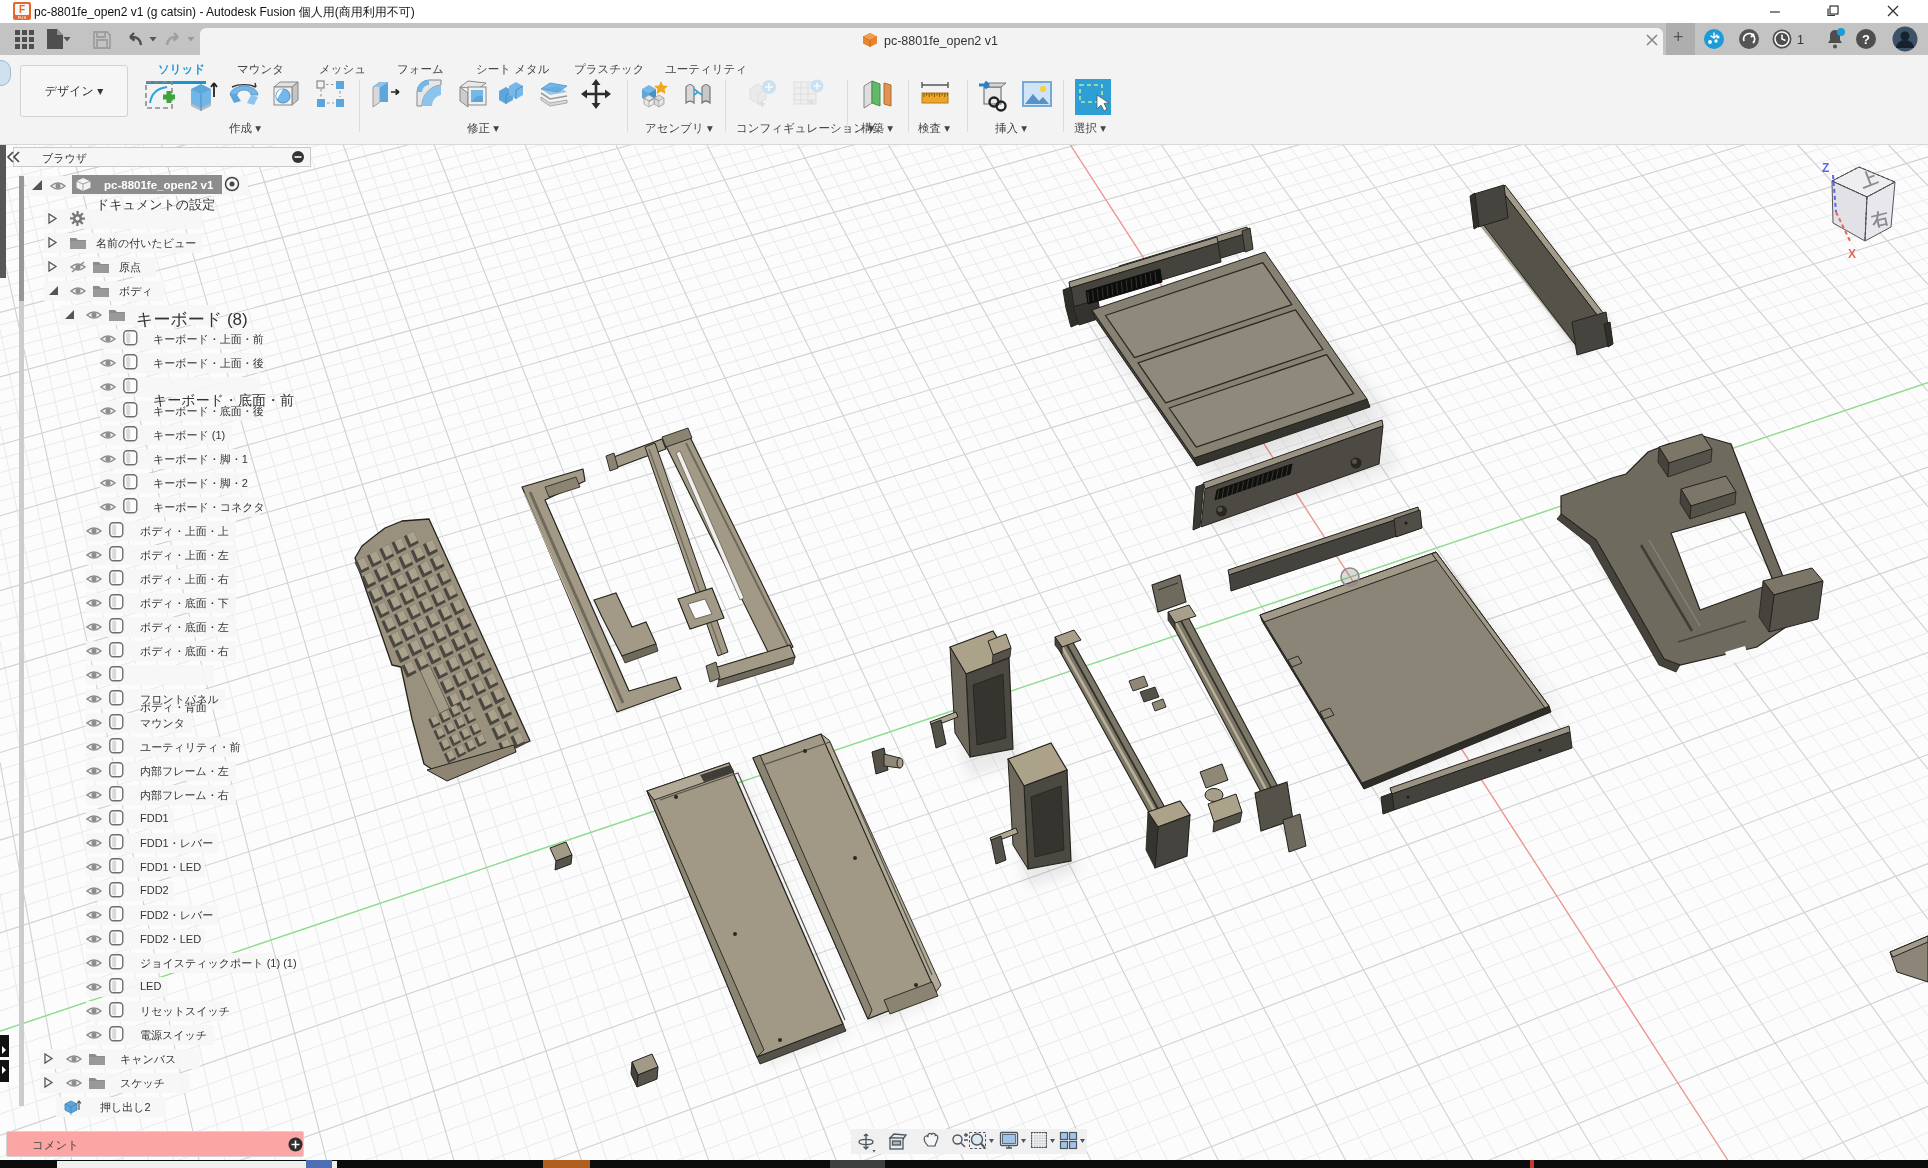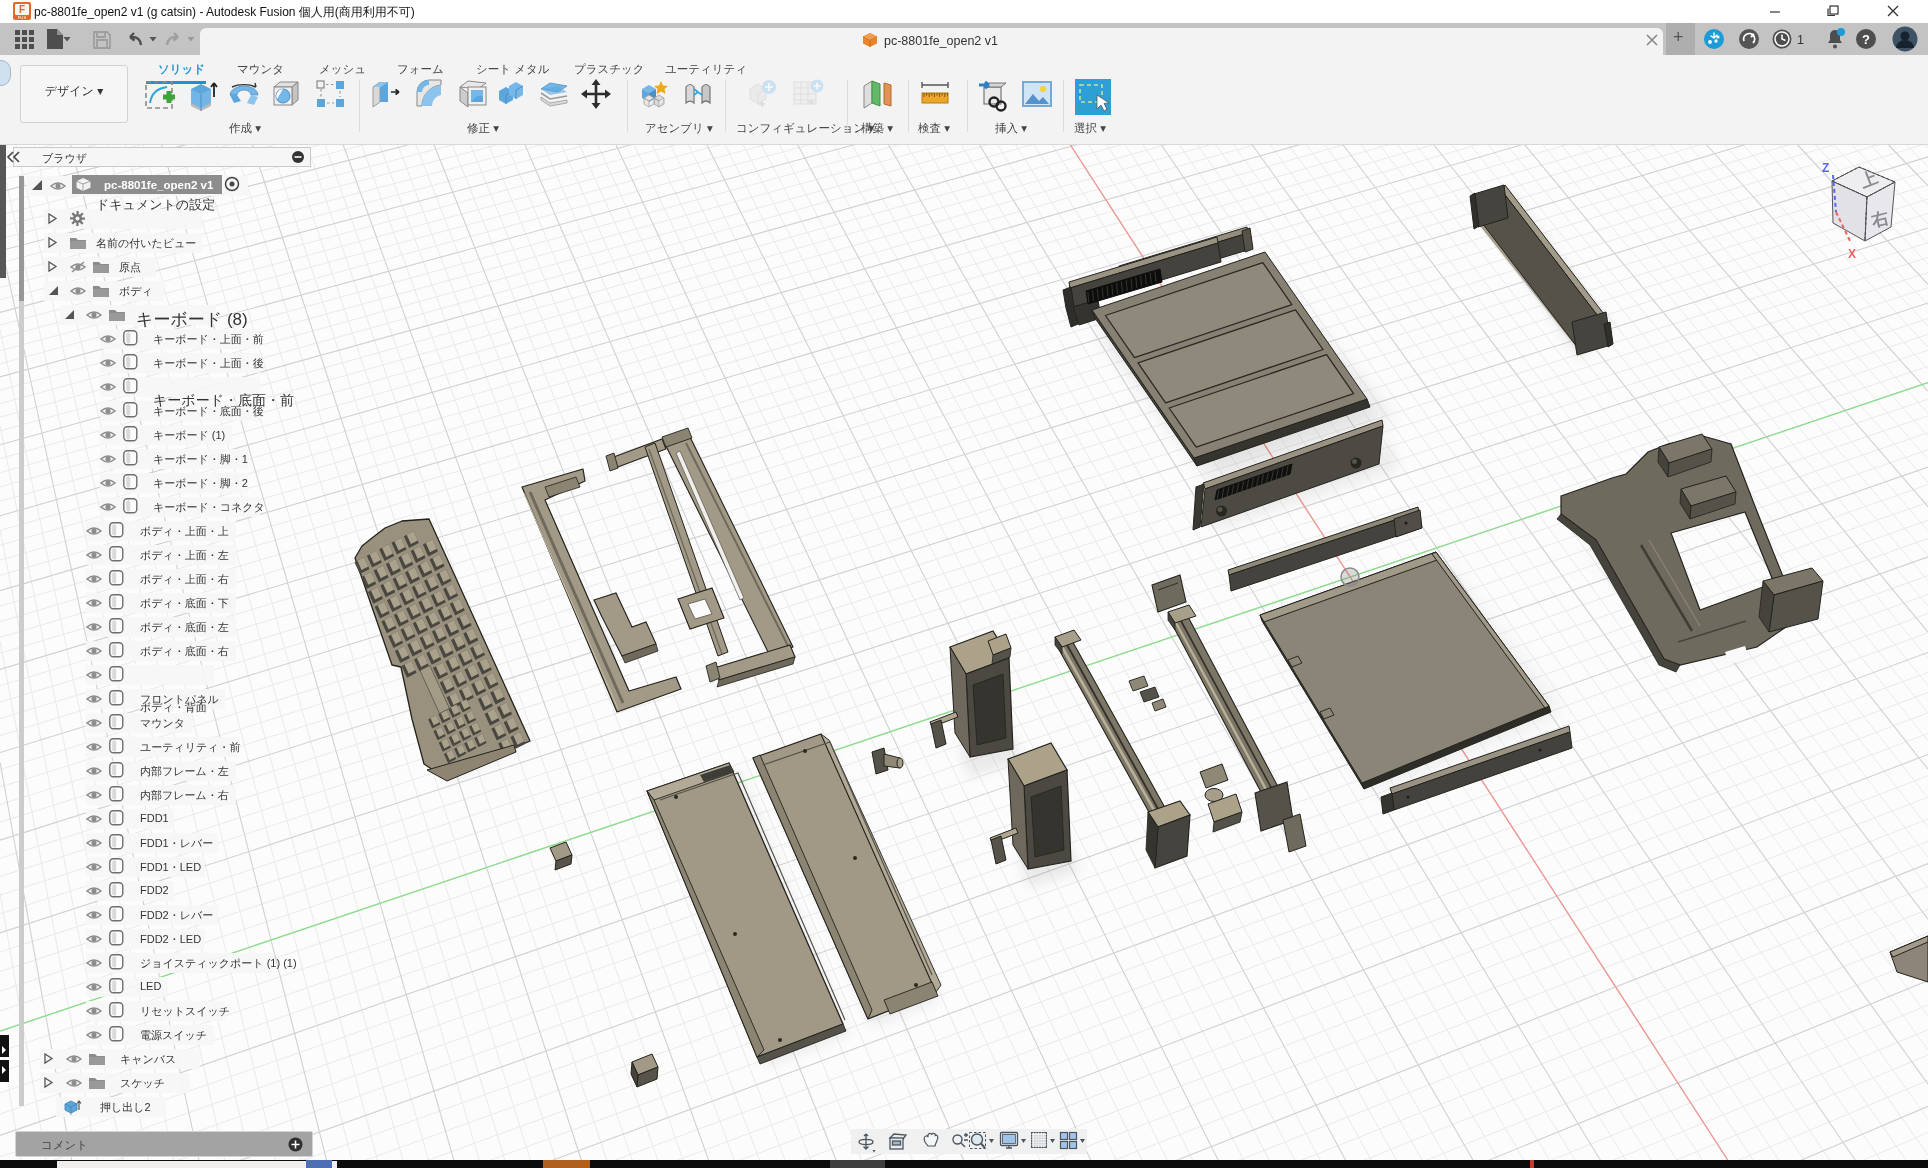--- a/index.html
+++ b/index.html
@@ -5,24 +5,24 @@
 .abs{position:absolute}
 .titlebar{left:0;top:0;width:1928px;height:23px;background:#fff;z-index:40}
 .title-txt{left:34px;top:4px;font-size:12px;color:#111}
 .qat{left:0;top:23px;width:1928px;height:32px;background:#c3c3c3;z-index:40}
 .tab{left:200px;top:28px;width:1463px;height:27px;background:#f3f3f3;border-radius:6px 6px 0 0;z-index:41}
 .ribbon{left:0;top:55px;width:1928px;height:90px;background:#f3f3f3;border-bottom:1px solid #d8d8d8;z-index:40}
 .rtab{position:absolute;top:7px;font-size:11.5px;color:#444}
 .rtab.active{color:#1a93d0;font-weight:bold}
 .glabel{position:absolute;top:66px;font-size:11.5px;color:#444;white-space:nowrap}
 .gsep{position:absolute;top:25px;height:52px;width:1px;background:#dcdcdc}
-.designbtn{position:absolute;left:20px;top:10px;width:108px;height:58px;border:1px solid #d2d2d2;border-radius:3px;background:#f6f6f6;color:#333;font-size:12px;text-align:center;line-height:50px}
+.designbtn{position:absolute;left:20px;top:10px;width:108px;height:52px;border:1px solid #d2d2d2;border-radius:3px;background:#f6f6f6;color:#333;font-size:12px;text-align:center;line-height:50px}
 .bheader{left:13px;top:147px;width:298px;height:20px;background:#f6f6f6;border:1px solid #c9c9c9;z-index:30}
 .row{position:absolute;height:20px;background:rgba(246,246,246,0.93);z-index:30;white-space:nowrap}
-.commentbar{left:15px;top:1131px;width:298px;height:26px;background:#a3a3a3;border:1px solid #d4d4d4;border-radius:2px;z-index:30}
+.commentbar{left:6px;top:1131px;width:298px;height:26px;background:#fca5a5;border:1px solid #d4d4d4;border-radius:2px;z-index:30}
 .navbar{left:851px;top:1129px;width:236px;height:25px;background:#f0f0f0;z-index:30}
 .taskbar{left:0;top:1160px;width:1928px;height:8px;background:#0c0c0c;z-index:45}
 .leftstrip{left:0;top:145px;width:6px;height:133px;background:#575757;z-index:31}
 .scrolltrack{left:19px;top:176px;width:5px;height:930px;background:#cccccc;z-index:31}
 .scrollthumb{left:19px;top:176px;width:5px;height:125px;background:#979797;z-index:32}
 </style></head><body>
 <svg class="abs" style="left:0;top:0;z-index:1" width="1928" height="1168" viewBox="0 0 1928 1168">
     <defs>
       <filter id="blur6" x="-50%" y="-50%" width="200%" height="200%">
         <feGaussianBlur stdDeviation="6"></feGaussianBlur>

